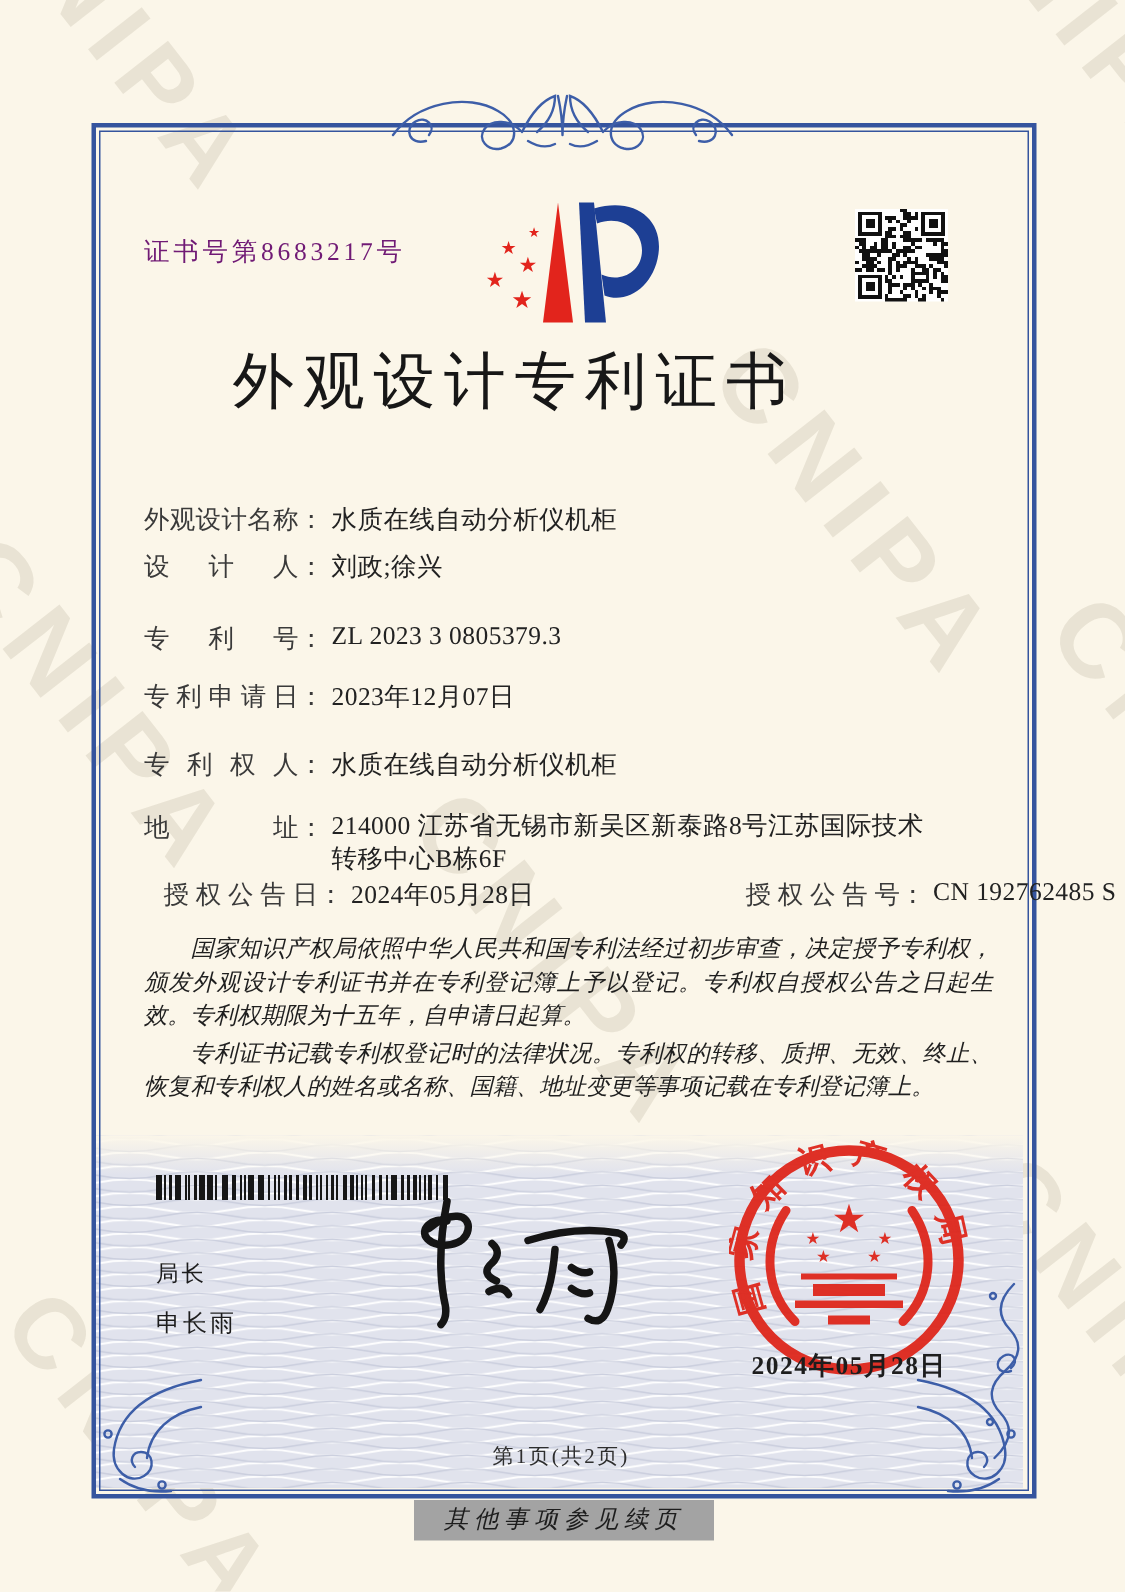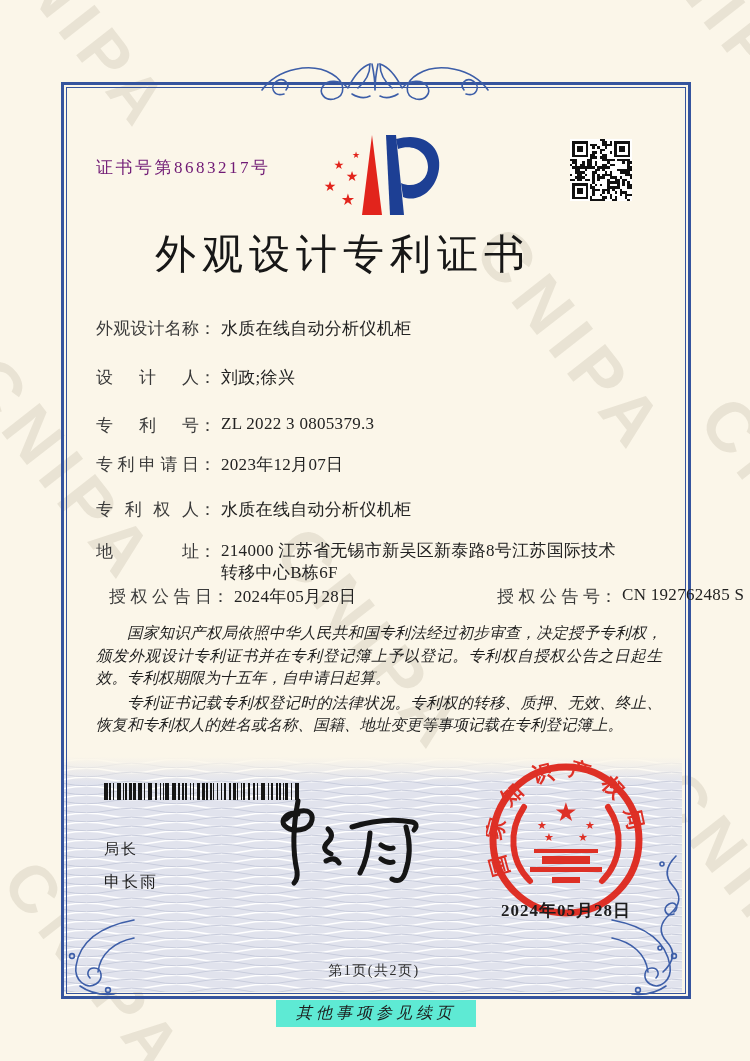--- a/index.html
+++ b/index.html
@@ -77,21 +77,21 @@
   .sig-hand{position:absolute;left:266px;top:793px;}
   
   .seal{position:absolute;left:486px;top:759px;opacity:0.94;}
   
   .page-num{
     position:absolute;left:0;top:962px;width:748px;text-align:center;
     font-size:14px;letter-spacing:1.5px;color:#2e2e2e;
   }
   .note-box{
     position:absolute;left:276px;top:1000px;width:200px;height:27px;
-    background:#5eead4;display:flex;align-items:center;justify-content:center;
+    background:#a3a3a3;display:flex;align-items:center;justify-content:center;
   }
   .note-box span{font-size:16px;letter-spacing:4px;color:#1d1d1d;font-style:italic;}
   .orn{stroke:#3d5ea8;fill:none;stroke-width:1.6;stroke-linecap:round;}
 </style>
 </head>
 <body>
 
 <span class="wm" style="left:-45px;top:-15px;font-size:66px;">CNIPA</span>
 <span class="wm" style="left:600px;top:-25px;font-size:66px;">CNIPA</span>
 <span class="wm" style="left:440px;top:300px;font-size:70px;">CNIPA</span>
@@ -411,28 +411,28 @@
         <rect x="32.24" y="59.52" width="2.48" height="2.48"></rect>
         <rect x="42.16" y="59.52" width="2.48" height="2.48"></rect>
         <rect x="44.64" y="59.52" width="2.48" height="2.48"></rect>
         <rect x="57.04" y="59.52" width="2.48" height="2.48"></rect>
       </g>
   </g>
 </svg>
 
 <div class="title">外观设计专利证书</div>
 
-<div class="row" style="top:317px;text-decoration:underline;">
+<div class="row" style="top:335px;text-decoration:underline;">
   <span class="lab">外观设计名称</span><span class="colon">：</span><span class="val">水质在线自动分析仪机柜</span>
 </div>
 <div class="row" style="top:366px;">
   <span class="lab">设计人</span><span class="colon">：</span><span class="val">刘政;徐兴</span>
 </div>
 <div class="row" style="top:414px;">
-  <span class="lab">专利号</span><span class="colon">：</span><span class="val">ZL 2022 3 0805379.3</span>
+  <span class="lab">专利号</span><span class="colon">：</span><span class="val">ZL 2023 3 0805379.3</span>
 </div>
 <div class="row" style="top:453px;">
   <span class="lab">专利申请日</span><span class="colon">：</span><span class="val">2023年12月07日</span>
 </div>
 <div class="row" style="top:498px;">
   <span class="lab">专利权人</span><span class="colon">：</span><span class="val">水质在线自动分析仪机柜</span>
 </div>
 <div class="row" style="top:540px;">
   <span class="lab">地址</span><span class="colon">：</span><span class="val wrap">214000 江苏省无锡市新吴区新泰路8号江苏国际技术转移中心B栋6F</span>
 </div>

